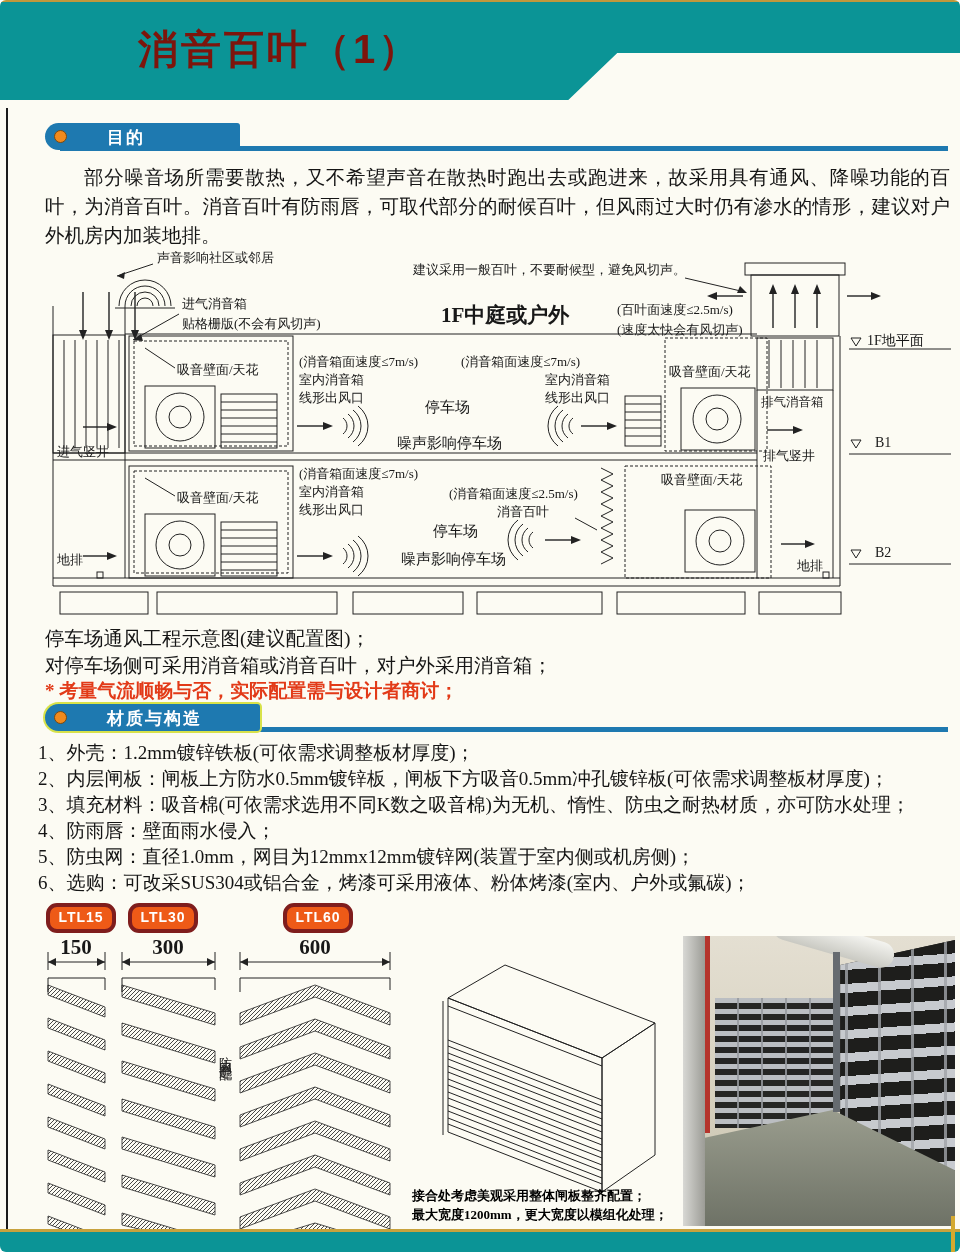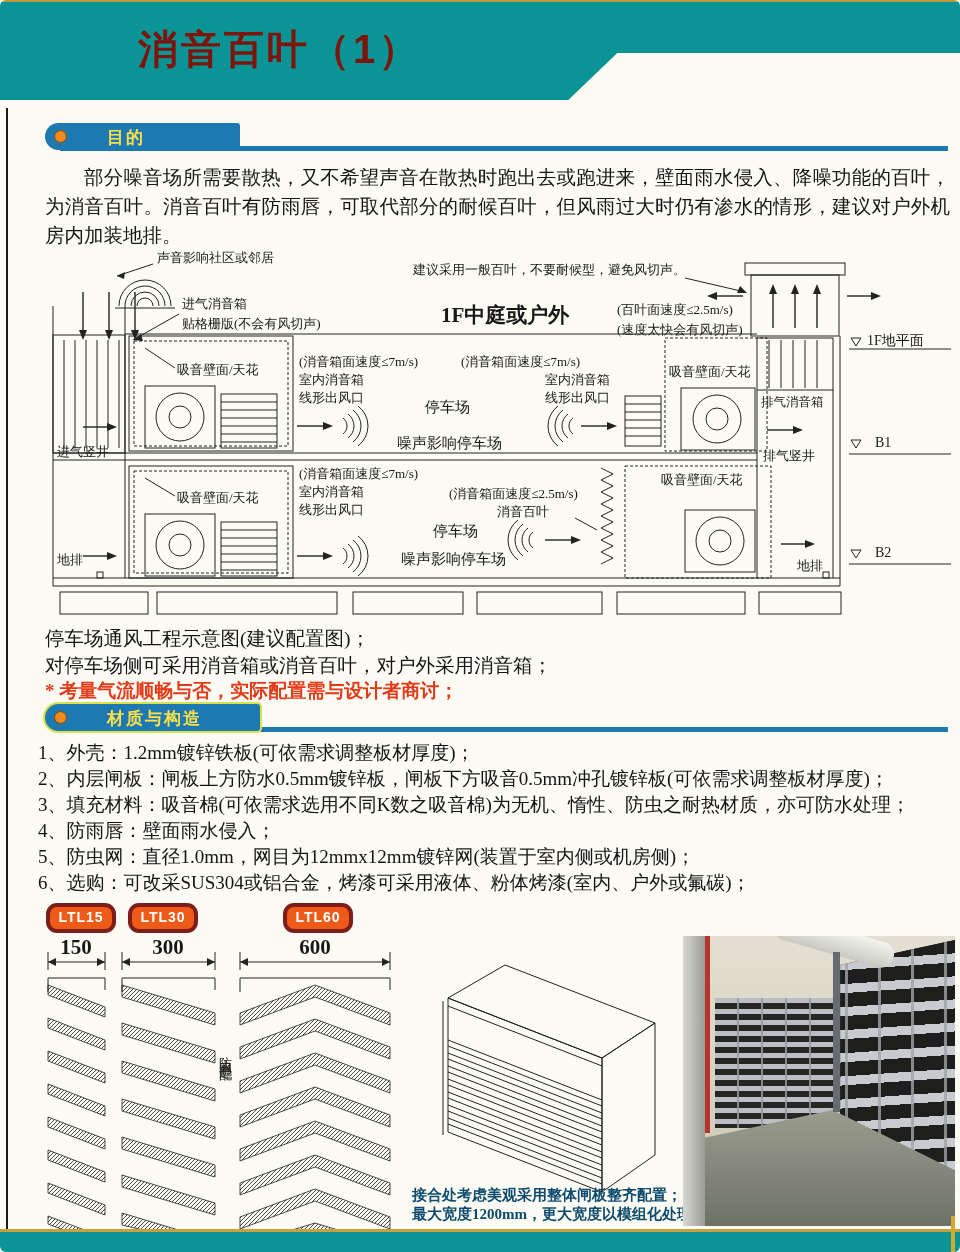--- a/index.html
+++ b/index.html
@@ -12,39 +12,39 @@
   .header-shape{position:absolute;left:0;top:2px;width:960px;height:98px;background:#0B9496;
     clip-path:polygon(0 0,100% 0,100% 52%,64.3% 52%,59.2% 100%,0 100%);}
   .page-title{position:absolute;left:138px;top:22px;font-family:"Liberation Sans","DejaVu Sans",sans-serif;
     font-weight:bold;font-size:40px;letter-spacing:3px;color:#7D150C;}
 
   
   .sec-tab{position:absolute;height:27px;background:#1E79B0;border-radius:14px 3px 3px 14px;}
   .sec-tab .dot{position:absolute;left:9px;top:7px;width:13px;height:13px;border-radius:50%;
     background:#F08A1E;border:1px solid #7A4A10;box-sizing:border-box;}
   .sec-tab .lbl{position:absolute;left:62px;top:3px;font-family:"Liberation Sans","DejaVu Sans",sans-serif;
-    font-weight:bold;font-size:17px;color:#fde047;letter-spacing:2px;}
+    font-weight:bold;font-size:17px;color:#ffffff;letter-spacing:2px;}
   .sec-rule{position:absolute;height:5px;background:#1E79B0;}
   .tab-glow{box-shadow:0 0 0 2px #D8E24A;}
 
   .bodytext{color:#151515;font-size:19.5px;line-height:29px;}
   .redtext{color:#E23A18;font-weight:bold;}
 
   .list-item{position:absolute;left:38px;width:912px;font-size:19px;color:#141414;white-space:nowrap;}
 
   
   .badge{position:absolute;width:62px;height:22px;background:#EE5A17;border:4px solid #7f1d1d;
     border-radius:11px;color:#fff;font-family:"Liberation Sans","DejaVu Sans",sans-serif;
     font-weight:bold;font-size:14px;text-align:center;line-height:21px;letter-spacing:1px;}
 
   .vert-note{position:absolute;writing-mode:vertical-rl;text-orientation:upright;
     font-size:13px;letter-spacing:3px;color:#222;}
 
-  .rednote{position:absolute;left:412px;top:1186px;font-size:15px;line-height:19px;
-    color:#0c4a6e;font-weight:bold;white-space:nowrap;}
+  .rednote{position:absolute;left:412px;top:1186px;font-size:13px;line-height:19px;
+    color:#000000;font-weight:bold;white-space:nowrap;}
 
   
   .photo{position:absolute;left:683px;top:936px;width:272px;height:290px;background:#DDD8C8;overflow:hidden;}
   .ph-wall{position:absolute;left:0;top:0;width:100%;height:100%;
     background:linear-gradient(180deg,#E4DFD2 0%,#D6D0BE 55%,#C9C3B0 100%);}
   .ph-pipe-left{position:absolute;left:0;top:0;width:22px;height:100%;
     background:linear-gradient(90deg,#D8D8D4,#9C9C96);}
   .ph-redline{position:absolute;left:22px;top:0;width:5px;height:68%;background:#B5342C;}
   .ph-louver-back{position:absolute;left:32px;top:62px;width:120px;height:130px;
     background:repeating-linear-gradient(180deg,#BBBEC2 0 5px,#262624 5px 11px),#262624;}
@@ -83,21 +83,21 @@
   <div class="header-shape"></div>
   <div class="page-title">消音百叶（1）</div>
   <div class="left-edge"></div>
 
   <div class="sec-rule" style="left:60px;top:146px;width:888px;"></div>
   <div class="sec-tab" style="left:45px;top:123px;width:195px;">
     <span class="dot"></span>
     <span class="lbl">目的</span>
   </div>
 
-  <div class="abs bodytext" style="left:45px;top:163px;width:905px;text-indent:2em;text-align:justify;">部分噪音场所需要散热，又不希望声音在散热时跑出去或跑进来，壁面雨水侵入、降噪功能的百叶，为消音百叶。消音百叶有防雨唇，可取代部分的耐候百叶，但风雨过大时仍有渗水的情形，建议对户外机房内加装地排。</div>
+  <div class="abs bodytext" style="left:45px;top:163px;width:905px;text-indent:2em;text-align:justify;">部分噪音场所需要散热，又不希望声音在散热时跑出去或跑进来，故采用具有通风、降噪功能的百叶，为消音百叶。消音百叶有防雨唇，可取代部分的耐候百叶，但风雨过大时仍有渗水的情形，建议对户外机房内加装地排。</div>
 
   <svg class="abs" style="left:45px;top:248px;" width="910" height="374" viewBox="0 0 910 374">
 
     <g>
       <path class="ln" d="M74,58 a26,26 0 0 1 52,0"></path>
       <path class="ln" d="M80,58 a20,20 0 0 1 40,0"></path>
       <path class="ln" d="M86,58 a14,14 0 0 1 28,0"></path>
       <path class="ln" d="M92,58 a8,8 0 0 1 16,0"></path>
       <line class="ln" x1="70" y1="60" x2="130" y2="60"></line>
     </g>

